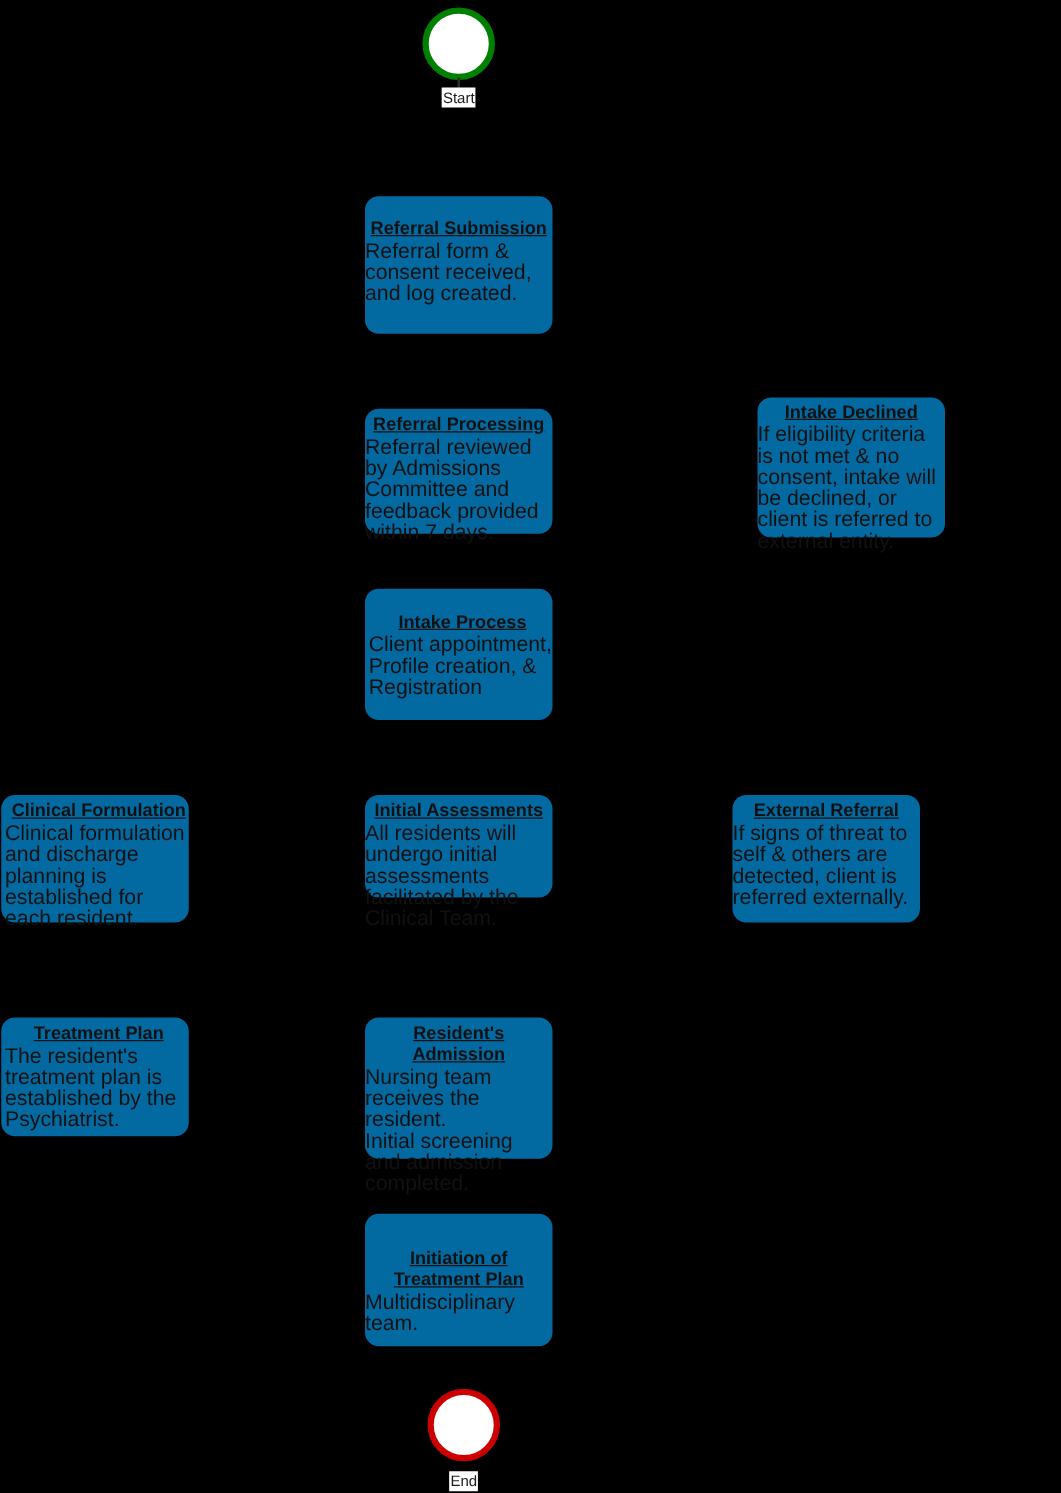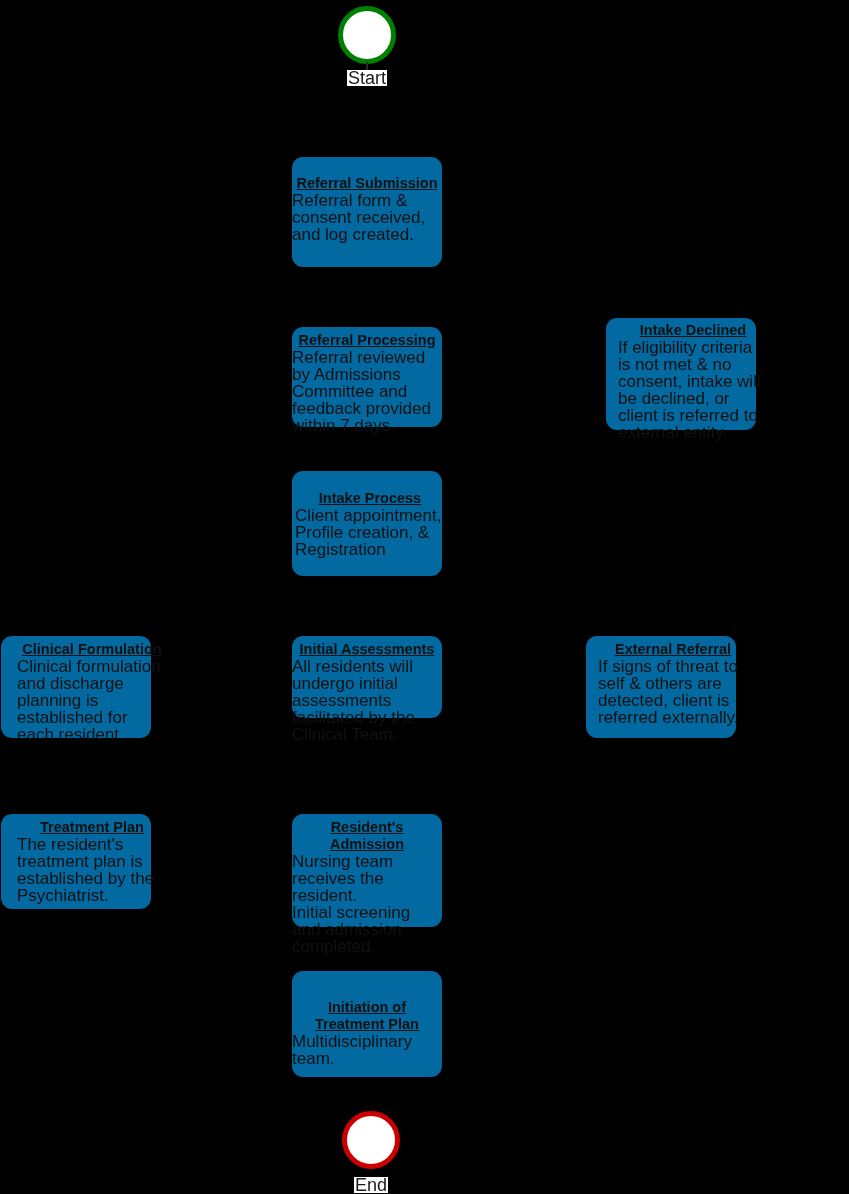--- a/index.html
+++ b/index.html
@@ -37,21 +37,21 @@
     box-sizing: border-box;
     border-radius: 50%;
     background: #ffffff;
   }
   .terminal-label {
     position: absolute;
     left: 50%;
     transform: translateX(-50%);
     background: #ffffff;
     color: #1a1a1a;
-    font-size: 18px;
+    font-size: 12px;
     line-height: 16px;
     white-space: nowrap;
     padding: 0 1px;
   }
   .terminal-stem {
     position: absolute;
     left: 50%;
     width: 2px;
     margin-left: -1px;
     background: #2b2b2b;
@@ -84,22 +84,22 @@
   }
   .node-body {
     font-size: 17px;
     line-height: 17px;
     text-align: left;
     white-space: pre-line;
   }
 
   
   .col-center .node-inner { padding-left: 0px; }
-  .col-left .node-inner   { padding-left: 16px; }
-  .col-right .node-inner  { padding-left: 12px; }
+  .col-left .node-inner   { padding-left: 3px; }
+  .col-right .node-inner  { padding-left: 0px; }
 </style>
 </head>
 <body>
 
 <div id="canvas">
 
   <div class="terminal" style="left:338px; top:6px; width:58px; height:58px;">
     <div class="terminal-circle" style="width:58px; height:58px; border:5px solid #008000;"></div>
     <div class="terminal-stem" style="top:56px; height:24px;"></div>
     <div class="terminal-label" style="top:64px;">Start</div>

